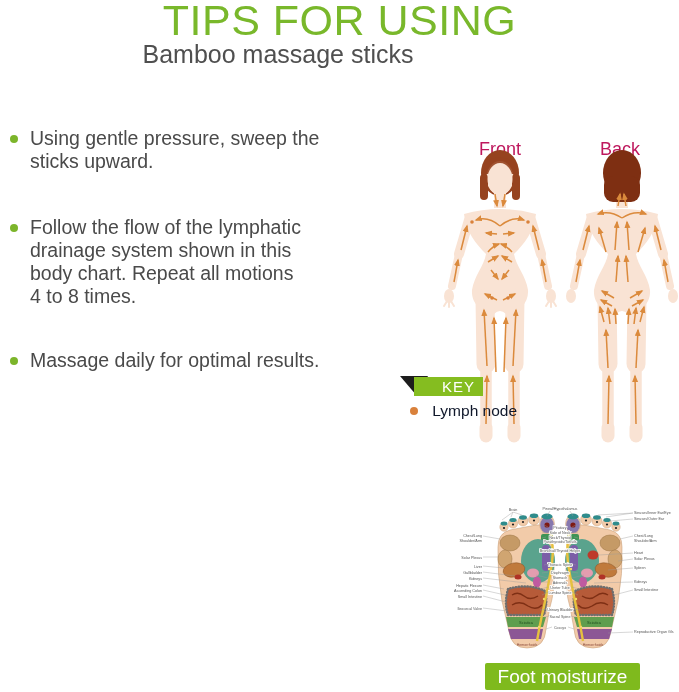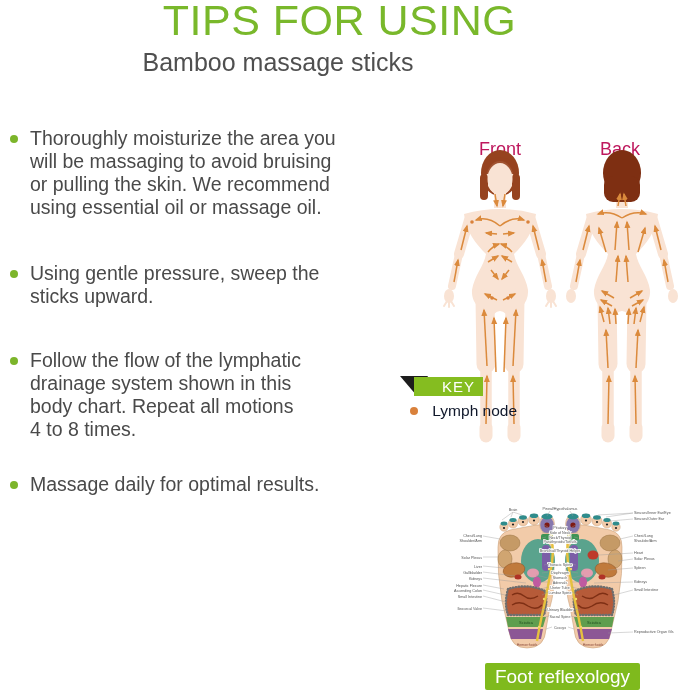--- a/index.html
+++ b/index.html
@@ -1,21 +1,21 @@
 <!DOCTYPE html>
 <html><head>
 <meta charset="utf-8">
 <style>
   html,body{margin:0;padding:0;background:#fff;}
   #page{position:relative;width:679px;height:692px;background:#fff;overflow:hidden;
         font-family:"Liberation Sans",sans-serif;border-radius:11px;}
   
   #title{position:absolute;top:-4px;left:0;width:679px;text-align:center;
          font-size:43px;font-weight:400;color:#79b82b;letter-spacing:0.5px;margin:0;}
-  #subtitle{position:absolute;top:48px;left:0;width:556px;text-align:center;
+  #subtitle{position:absolute;top:40px;left:0;width:556px;text-align:center;
             font-size:25px;font-weight:400;color:#4f4f4f;margin:0;}
   
   #tips{position:absolute;left:8px;top:127px;width:402px;}
   .tip{position:relative;padding-left:22px;margin-bottom:32px;}
   .tip:first-child{margin-bottom:43px;}
   .tip:nth-child(2){margin-bottom:41px;}
   .tip-dot{position:absolute;left:2px;top:8px;width:8px;height:8px;border-radius:50%;
            background:#7cb52b;}
   .tip-text{font-size:19.5px;line-height:23px;color:#4a4a4a;white-space:pre-line;}
   
@@ -42,27 +42,20 @@
 </style>
 </head>
 <body>
 
 <div id="page">
 
   <h1 id="title">TIPS FOR USING</h1>
   <div id="subtitle">Bamboo massage sticks</div>
 
   <div id="tips">
-    <div class="tip">
-      <span class="tip-dot"></span>
-      <div class="tip-text">Thoroughly moisturize the area you
-will be massaging to avoid bruising
-or pulling the skin. We recommend
-using essential oil or massage oil.</div>
-    </div>
     <div class="tip">
       <span class="tip-dot"></span>
       <div class="tip-text">Using gentle pressure, sweep the
 sticks upward.</div>
     </div>
     <div class="tip">
       <span class="tip-dot"></span>
       <div class="tip-text">Follow the flow of the lymphatic
 drainage system shown in this
 body chart. Repeat all motions
@@ -345,15 +338,15 @@
       <text class="flabel" x="196" y="80">Kidneys</text>
       <text class="flabel" x="196" y="88">Small Intestine</text>
       <text class="flabel" x="196" y="130">Reproductive Organ Gls</text>
       <text x="88" y="121" text-anchor="middle" font-size="4" fill="#1e4d1e">Sciatica</text>
       <text x="156" y="121" text-anchor="middle" font-size="4" fill="#1e4d1e">Sciatica</text>
       <text x="89" y="142.5" text-anchor="middle" font-size="3.6" fill="#8a4a3a">Hemorrhoids</text>
       <text x="155" y="142.5" text-anchor="middle" font-size="3.6" fill="#8a4a3a">Hemorrhoids</text>
     </g>
   </svg>
 
-  <div id="foot-caption">Foot reflexology</div>
+  <div id="foot-caption">Foot moisturize</div>
 
 </div>
 
 </body></html>

